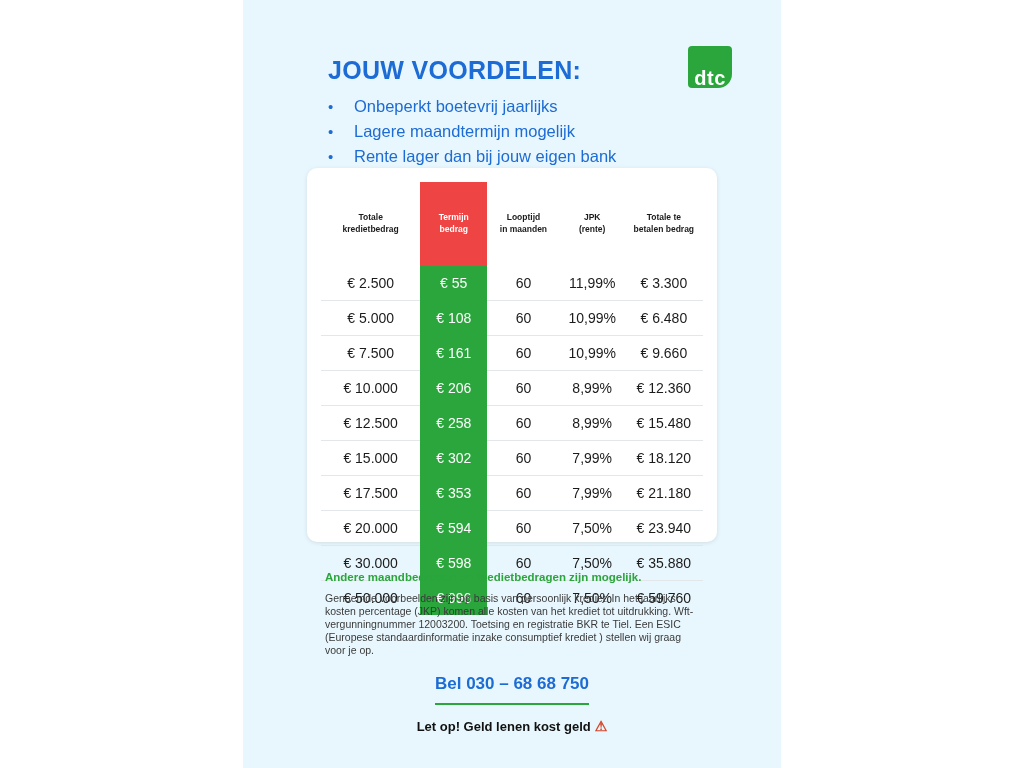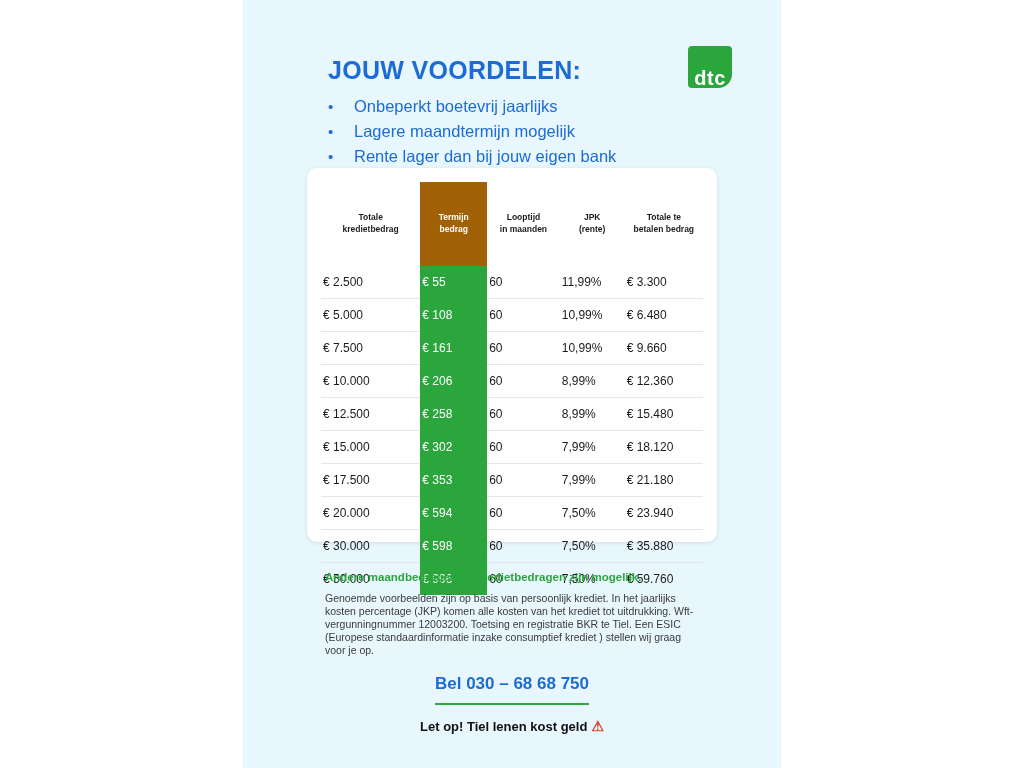--- a/index.html
+++ b/index.html
@@ -92,27 +92,27 @@
     font-size: 8.5px;
     font-weight: bold;
     color: #1b1b1b;
     text-align: center;
     padding: 10px 2px 12px 2px;
     line-height: 12px;
     vertical-align: middle;
     height: 62px;
   }
   table.rates th.hl {
-    background: #a16207;
+    background: #ef4444;
     color: #ffffff;
   }
   table.rates td {
-    font-size: 12px;
+    font-size: 14px;
     color: #1b1b1b;
-    text-align: left;
+    text-align: center;
     padding: 9px 2px;
     border-bottom: 1px solid #e3e7ea;
   }
   table.rates td.hl {
     background: #2aa63c;
     color: #ffffff;
     border-bottom: 1px solid #2aa63c;
     font-weight: normal;
   }
   table.rates tr:last-child td {
@@ -312,16 +312,16 @@
   </table>
 
   <div class="note-title">Andere maandbedragen en kredietbedragen zijn mogelijk.</div>
   <div class="note-body">Genoemde voorbeelden zijn op basis van persoonlijk krediet. In het jaarlijks kosten percentage (JKP) komen alle kosten van het krediet tot uitdrukking. Wft-vergunningnummer 12003200. Toetsing en registratie BKR te Tiel. Een ESIC (Europese standaardinformatie inzake consumptief krediet ) stellen wij graag voor je op.</div>
 
   <div class="phone">
     <span>Bel 030 – 68 68 750</span>
   </div>
 
   <div class="warning">
-    <span>Let op! Tiel lenen kost geld</span><span class="icon">⚠</span>
+    <span>Let op! Geld lenen kost geld</span><span class="icon">⚠</span>
   </div>
 
 </div>
 
 </body></html>

